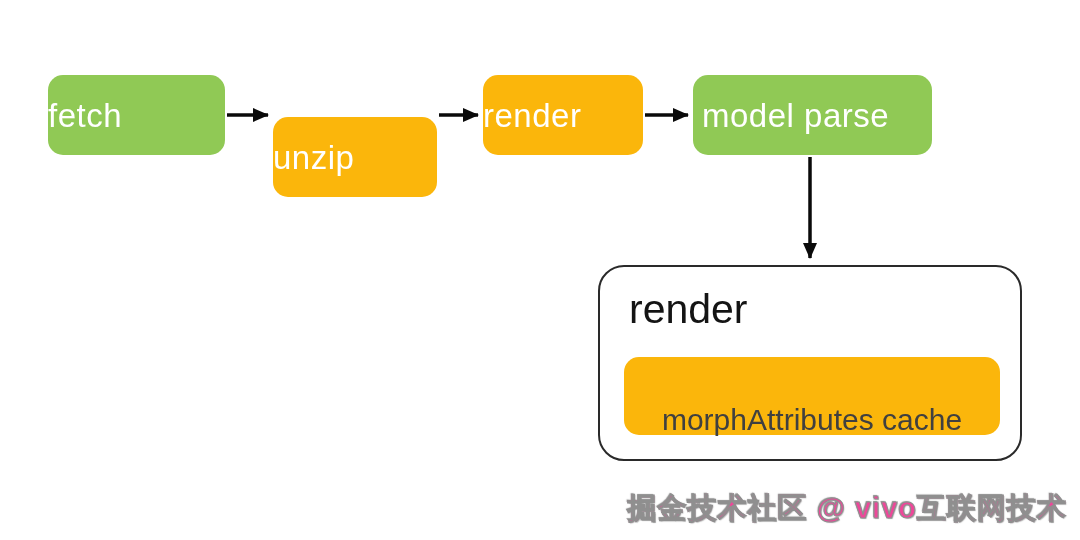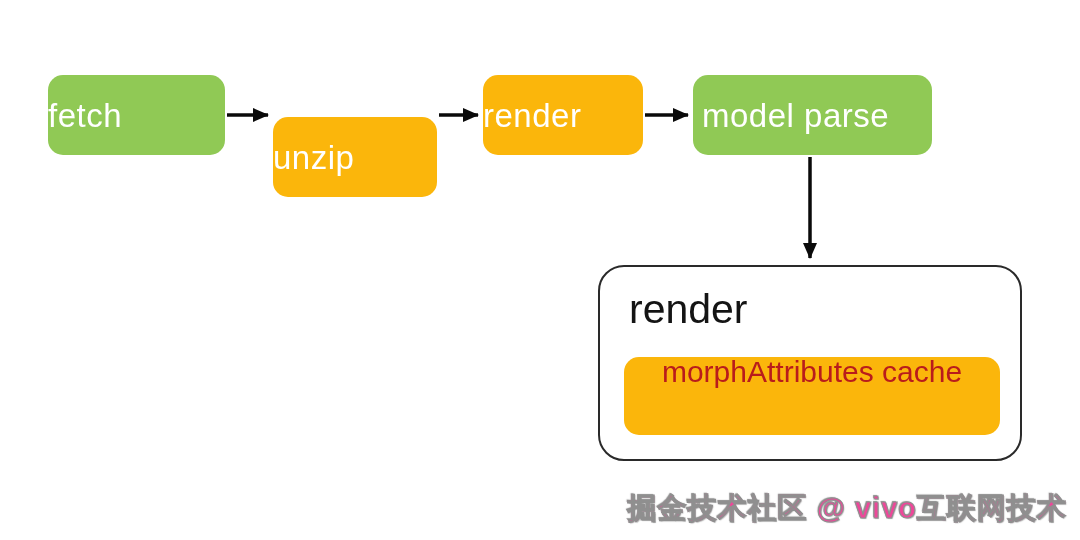--- a/index.html
+++ b/index.html
@@ -45,22 +45,22 @@
     position:absolute;
     left:29px;top:22px;
     font-size:41px;
     color:var(--label_dark);
     line-height:1;
   }
   .node-morph{
     position:absolute;
     left:24px;top:90px;width:376px;height:78px;
     border-radius:15px;
-    display:flex;align-items:flex-start;justify-content:center;
-    color:#b91c1c;font-size:30px;line-height:1;
+    display:flex;align-items:flex-end;justify-content:center;
+    color:#404040;font-size:30px;line-height:1;
     white-space:nowrap;
   }
   .watermark{
     position:absolute;
     right:13px;top:489px;
     font-size:29px;
     font-weight:bold;
     letter-spacing:1px;
     color:#ec4899;
     -webkit-text-stroke:1px var(--watermark_gray);

